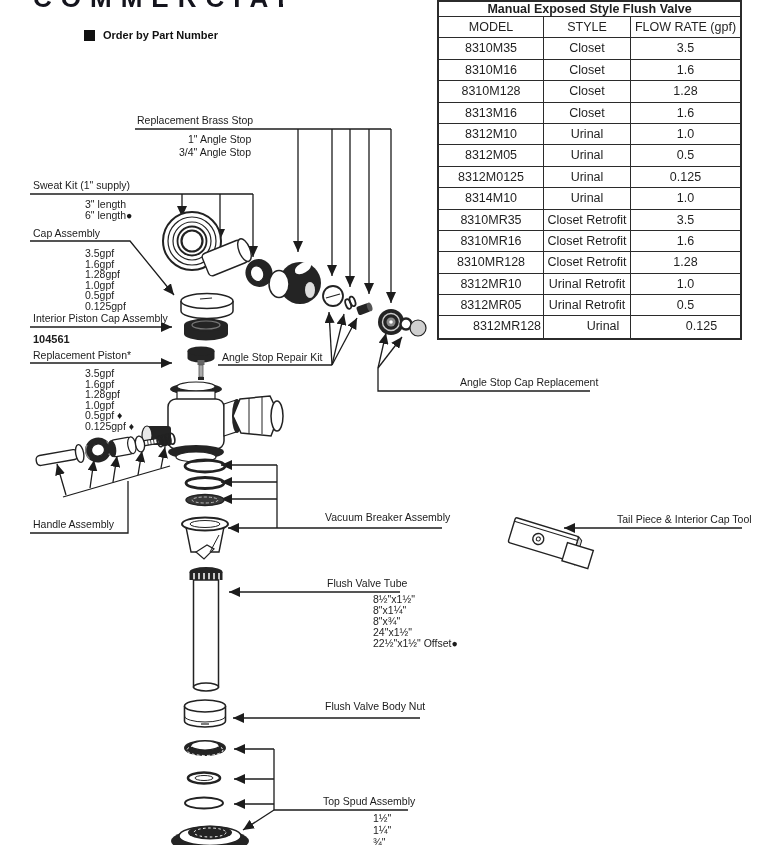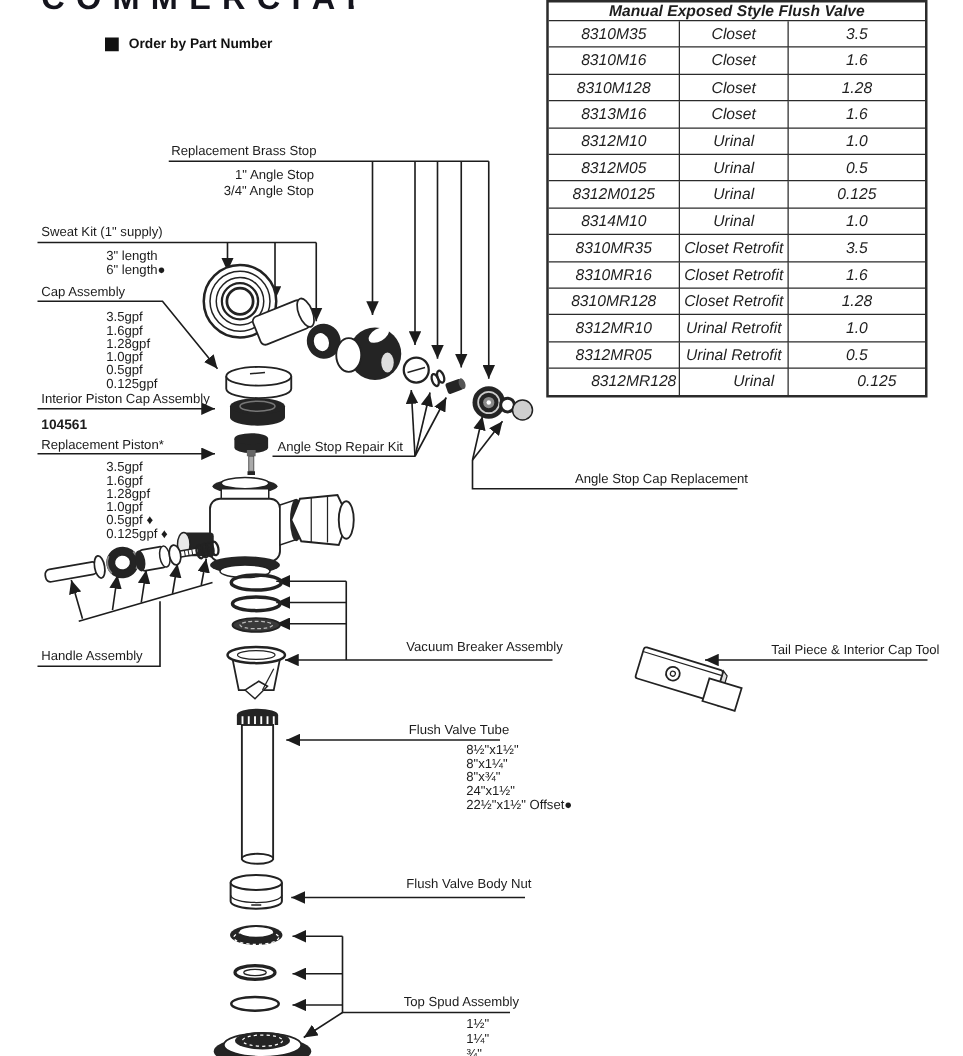--- a/index.html
+++ b/index.html
@@ -15,21 +15,21 @@
   }
   .order-note {
     position:absolute; left:36px; top:29px; display:flex; align-items:center; gap:8px;
     font-size:11px; font-weight:700; color:#111111;margin-left:48px;
   }
   .order-note .sq { width:11px; height:11px; background:#111111; flex:0 0 auto; }
 
   
   .parts-table {
     position:absolute; left:437px; top:0; width:305px; z-index:2;
-    border:2px solid #2b2b2b; background:#ffffff; box-sizing:border-box; color:#1f1f1f;font-style:italic;
+    border:2px solid #2b2b2b; background:#ffffff; box-sizing:border-box; color:#1f1f1f;
   }
   .ttitle {
     height:14px; line-height:14px; overflow:hidden; text-align:center;
     font-weight:700; font-size:12.5px; border-bottom:1px solid #2b2b2b;
   }
   .trow { display:flex; }
   .tcell {
     box-sizing:border-box; height:21.4px; line-height:21.4px; overflow:hidden;
     text-align:center; font-size:12.5px;
     border-right:1px solid #2b2b2b; border-bottom:1px solid #2b2b2b;
@@ -354,20 +354,25 @@
 
       <text class="lbl" x="323" y="805">Top Spud Assembly</text>
       <text class="lbl" x="373" y="822">1½"</text>
       <text class="lbl" x="373" y="834">1¼"</text>
       <text class="lbl" x="373" y="846">¾"</text>
     </g>
   </svg>
 
   <div class="parts-table">
     <div class="ttitle">Manual Exposed Style Flush Valve</div>
+    <div class="trow">
+      <div class="tcell c-model">MODEL</div>
+      <div class="tcell c-style">STYLE</div>
+      <div class="tcell c-flow">FLOW RATE (gpf)</div>
+    </div>
     <div class="tbody">
         <div class="trow">
           <div class="tcell c-model">8310M35</div>
           <div class="tcell c-style">Closet</div>
           <div class="tcell c-flow">3.5</div>
         </div>
         <div class="trow">
           <div class="tcell c-model">8310M16</div>
           <div class="tcell c-style">Closet</div>
           <div class="tcell c-flow">1.6</div>

